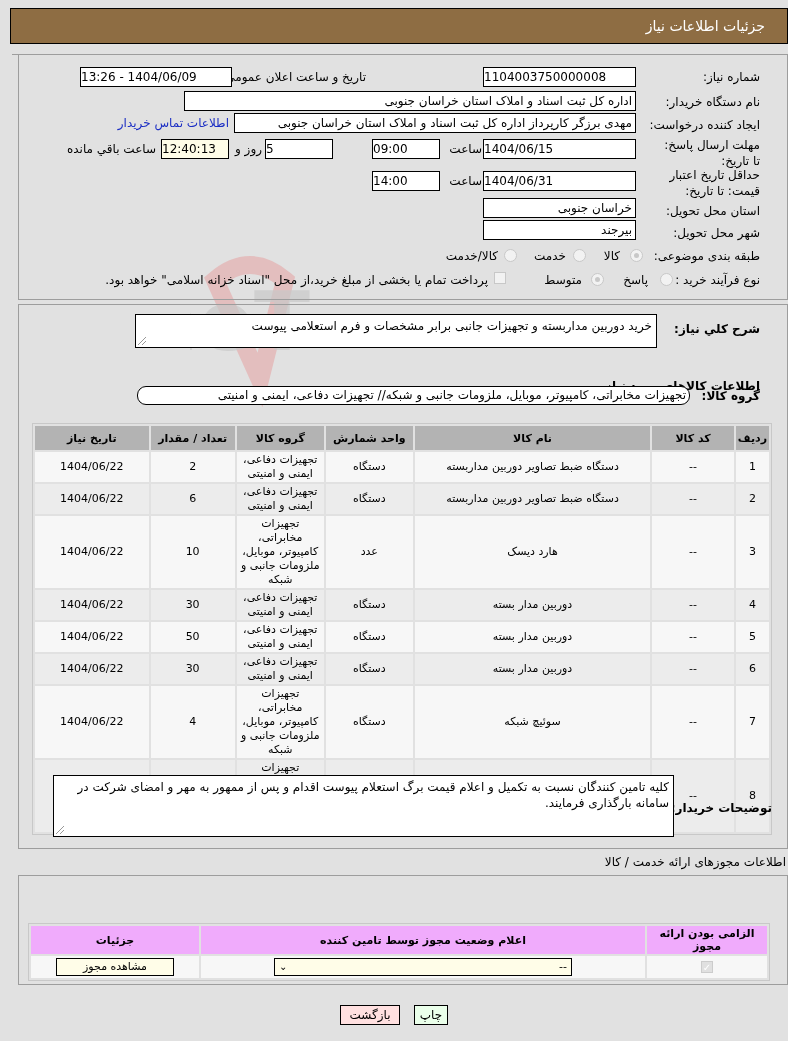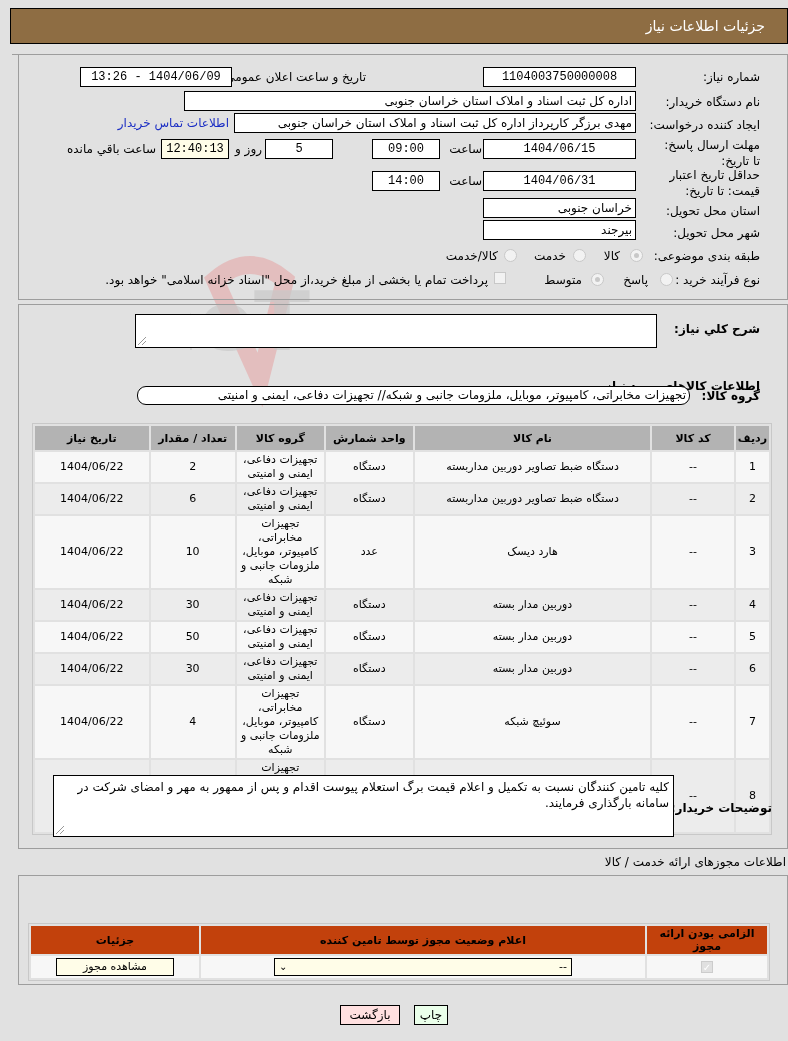--- a/index.html
+++ b/index.html
@@ -17,21 +17,21 @@
   .hr-top { position: absolute; left: 12px; top: 54px; width: 776px; height: 1px; background: #9d9d9d; }
   .panel { position: absolute; border: 1px solid #9d9d9d; }
   .panel1 { left: 18px; top: 55px; width: 770px; height: 245px; border-top: none; }
   .panel2 { left: 18px; top: 304px; width: 770px; height: 545px; }
   .panel3 { left: 18px; top: 875px; width: 770px; height: 110px; }
   .lbl { position: absolute; font-size: 12px; white-space: nowrap; }
   .box {
     position: absolute; background: #fff; border: 1px solid #000; height: 20px;
     font-size: 12px; line-height: 18px; white-space: nowrap; overflow: hidden;
   }
-  .box.c { text-align: center; font-family: Liberation Mono, monospace; }
+  .box.c { text-align: left; }
   .box.r { text-align: right; padding-right: 3px; }
   .box.yellow { background: #fffde8; }
   .link { color: #1a2dc4; }
   .radio {
     position: absolute; width: 13px; height: 13px; border-radius: 50%;
     border: 1px solid #c8c8c8; background: #f2f2f2;
   }
   .radio.on::after {
     content: ""; position: absolute; left: 3px; top: 3px; width: 5px; height: 5px;
     border-radius: 50%; background: #c8c8c8;
@@ -55,21 +55,21 @@
   }
   table.items td {
     text-align: center; font-size: 11px; padding: 1px 2px; line-height: 14px;
   }
   table.items tr.odd td { background: #f7f7f7; }
   table.items tr.even td { background: #ececec; }
   table.lic {
     position: absolute; left: 28px; top: 923px; width: 742px; border-collapse: separate;
     border-spacing: 2px; border: 1px solid #c8c8c8; direction: rtl;
   }
-  table.lic th { background: #c2410c; font-weight: bold; font-size: 11px; height: 24px; }
+  table.lic th { background: #f0abfc; font-weight: bold; font-size: 11px; height: 24px; }
   table.lic td { background: #f7f7f7; text-align: center; height: 22px; font-size: 11px; }
   .select {
     display: inline-block; width: 298px; height: 18px; background: #fffde8; border: 1px solid #000;
     position: relative; text-align: right; padding-right: 4px; line-height: 16px; font-size: 11px;
   }
   .select .arrow { position: absolute; left: 4px; top: 0; font-size: 10px; }
   .btn {
     position: absolute; height: 20px; border: 1px solid #000; font-size: 12px; text-align: center; line-height: 18px;
   }
   .watermark { position: absolute; pointer-events: none; }
@@ -135,20 +135,21 @@
 <span class="lbl" style="right:140px; top:273px;">پاسخ</span>
 <span class="radio on" style="left:591px; top:273px;"></span>
 <span class="lbl" style="right:206px; top:273px;text-align:right;">متوسط</span>
 <span class="chk" style="left:494px; top:272px;"></span>
 <span class="lbl" style="right:300px; top:273px;">پرداخت تمام یا بخشی از مبلغ خرید،از محل "اسناد خزانه اسلامی" خواهد بود.</span>
 
 <div class="panel panel2"></div>
 
 <span class="lbl bold" style="right:28px; top:322px;">شرح كلي نياز:</span>
 <div class="textarea" style="left:135px; top:314px; width:522px; height:34px;">
+  <span>خرید دوربین مداربسته و تجهیزات جانبی برابر مشخصات و فرم استعلامی پیوست</span>
   <span class="grip"></span>
 </div>
 
 <span class="lbl bold" style="right:28px; top:355px;margin-top:24px;">اطلاعات كالاهاي مورد نياز</span>
 
 <span class="lbl bold" style="right:28px; top:389px;">گروه کالا:</span>
 <div class="box r" style="left:137px; top:386px; width:553px; height:19px; line-height:17px;border-radius:9px;">تجهیزات مخابراتی، کامپیوتر، موبایل، ملزومات جانبی و شبکه// تجهیزات دفاعی، ایمنی و امنیتی</div>
 
 <table class="items">
   <thead>

